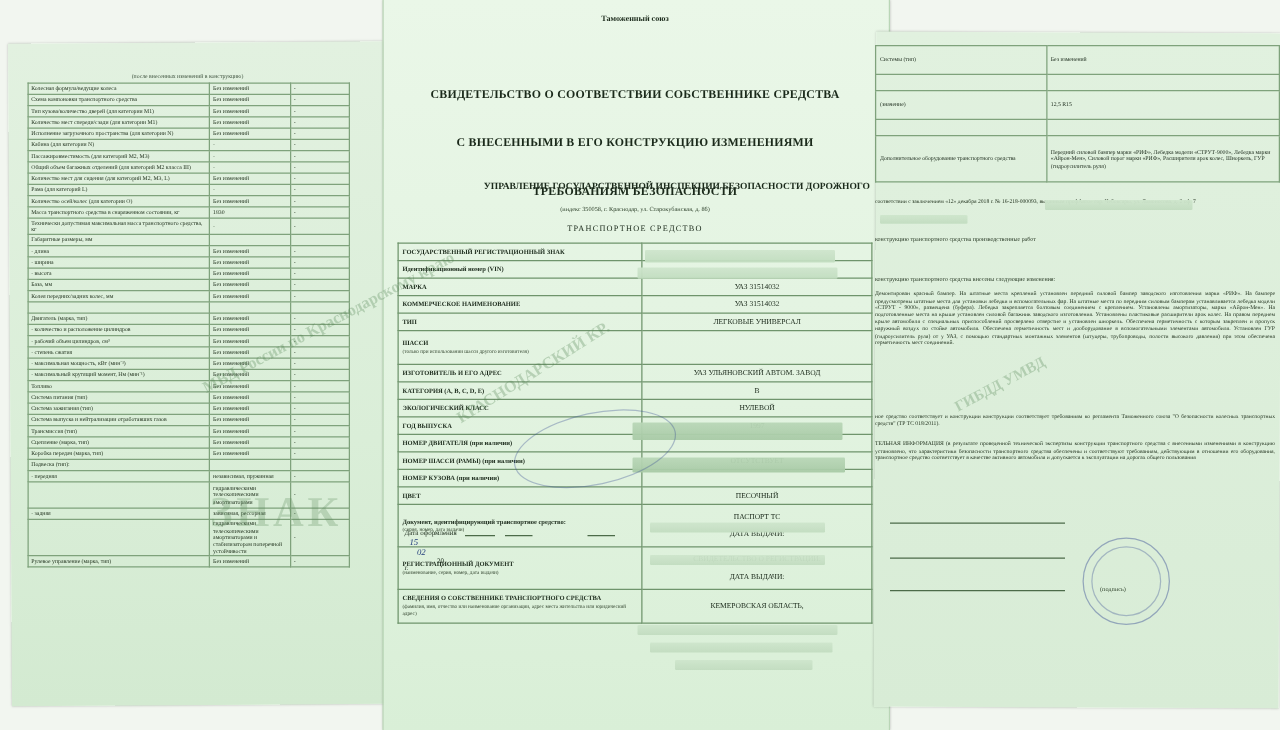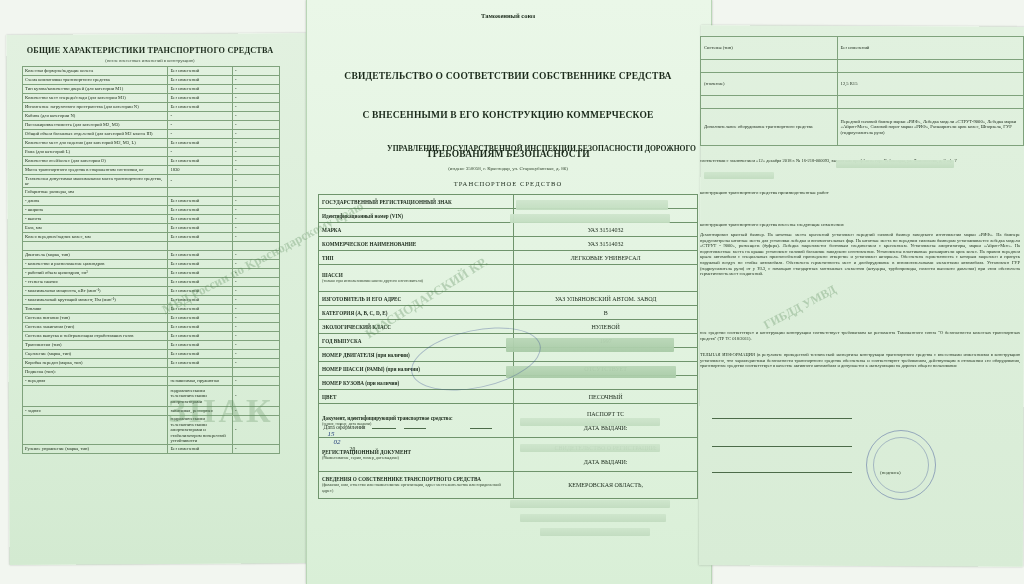--- a/index.html
+++ b/index.html
@@ -219,21 +219,20 @@
 </style>
 </head>
 <body>
 
 <div class="page">
 
   <div class="sheet sheet-left"></div>
   <div class="sheet sheet-center"></div>
   <div class="sheet sheet-right"></div>
 
-  <div class="t l-title">ОБЩИЕ ХАРАКТЕРИСТИКИ ТРАНСПОРТНОГО СРЕДСТВА</div>
   <div class="t l-sub">(после внесенных изменений в конструкцию)</div>
 
   <table class="l-table">
     <tbody id="left-rows">
         <tr>
           <td class="c1">Колесная формула/ведущие колеса</td>
           <td class="c2">Без изменений</td>
           <td class="c3">-</td>
         </tr>
         <tr>
@@ -426,21 +425,21 @@
           <td class="c2">Без изменений</td>
           <td class="c3">-</td>
         </tr>
       </tbody>
   </table>
 
   <div class="t c-top">Таможенный союз</div>
 
   <div class="t c-title">
     <div>СВИДЕТЕЛЬСТВО О СООТВЕТСТВИИ СОБСТВЕННИКЕ СРЕДСТВА</div>
-    <div>С ВНЕСЕННЫМИ В ЕГО КОНСТРУКЦИЮ КОММЕРЧЕСКОЕ</div>
+    <div>С ВНЕСЕННЫМИ В ЕГО КОНСТРУКЦИЮ ИЗМЕНЕНИЯМИ</div>
     <div>ТРЕБОВАНИЯМ БЕЗОПАСНОСТИ</div>
   </div>
 
   <div class="t c-org">
     <div>УПРАВЛЕНИЕ ГОСУДАРСТВЕННОЙ ИНСПЕКЦИИ БЕЗОПАСНОСТИ ДОРОЖНОГО</div>
   </div>
   <div class="t c-addr">(индекс 350058, г. Краснодар, ул. Старокубанская, д. 86)</div>
   <div class="t c-ts">ТРАНСПОРТНОЕ СРЕДСТВО</div>
 
   <table class="c-table">

